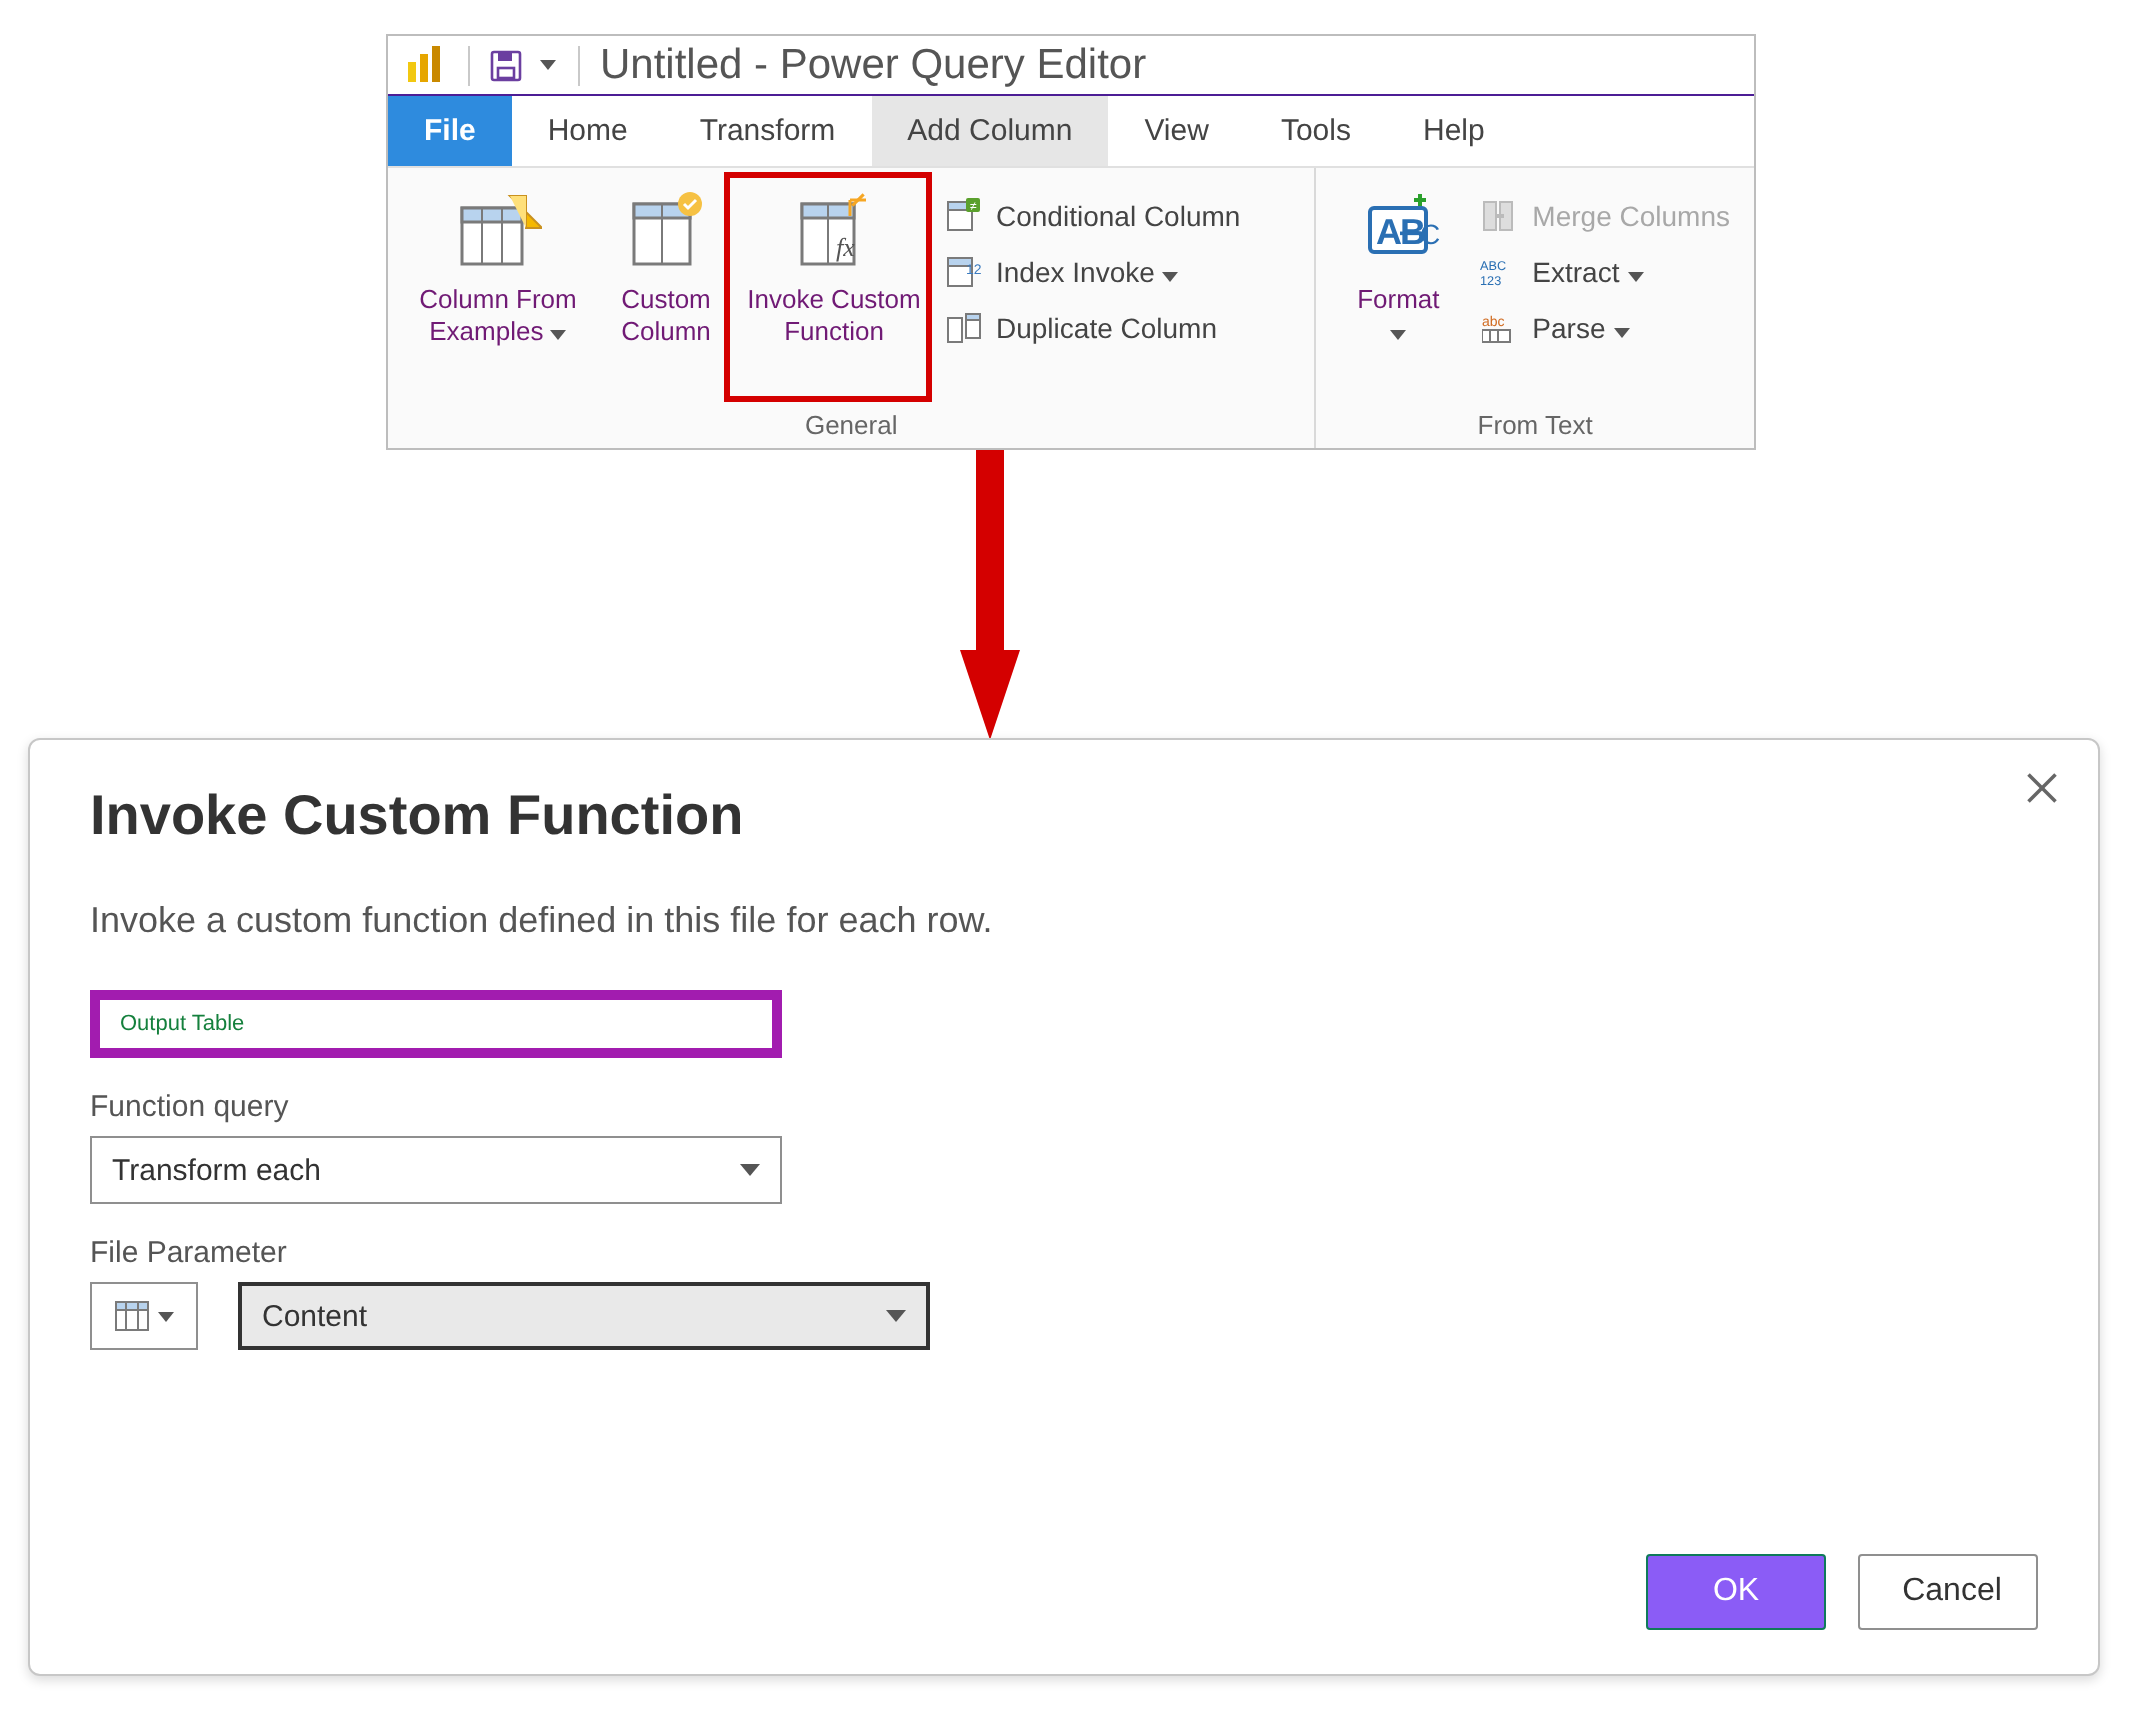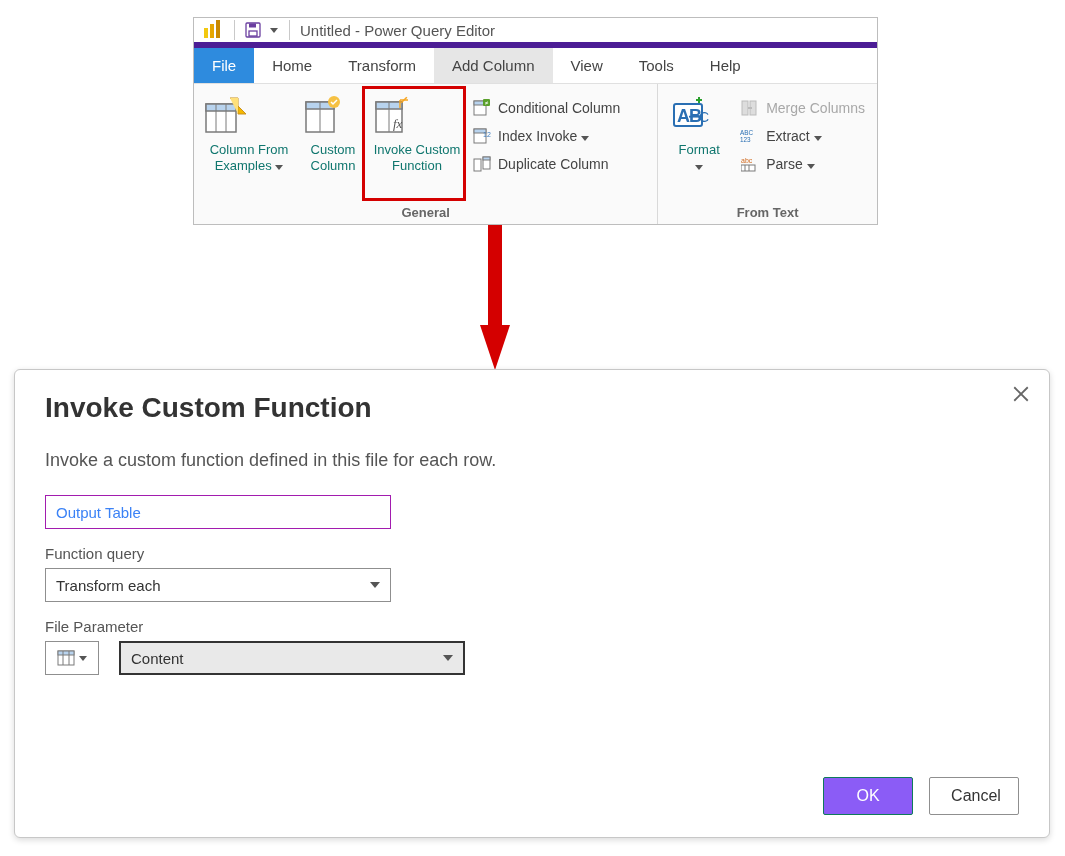--- a/index.html
+++ b/index.html
@@ -14,24 +14,24 @@
   
   .ribbon-window {
     position: absolute;
     left: 193px; top: 17px;
     width: 685px;
     border: 1px solid #bdbdbd;
     background: #fff;
   }
   .titlebar {
     height: 30px;
-    border-bottom: 6px solid #4c1d95;
+    border-bottom: 1px solid #4c1d95;
     display: flex;
     align-items: center;
-    font-size: 15px;
+    font-size: 21px;
     color: #555;
   }
   .titlebar .logo {
     width: 24px; height: 24px; margin: 0 4px 0 6px;
     display: inline-block;
   }
   .titlebar .save-ico {
     width: 16px; height: 16px; margin: 0 4px;
     display:inline-flex; align-items:center; justify-content:center;
   }
@@ -56,43 +56,42 @@
     background:#1d6fa5;
   }
   .tabstrip .tab.file { background:#1d6fa5; color:#fff; }
   .tabstrip .tab.file { background:#117dbb; }
   .tabstrip .tab.file { background:#2b7cd3; }
   .tabstrip .tab.file { background:#1f6db5; }
   .tabstrip .tab.active-tab { background:#e6e6e6; }
   .tabstrip .tab.file { background:#1a7bc7; }
   .tabstrip .tab.file { background:#2b88d8; }
   .tabstrip .tab.file { background:#1976d2; }
-  .tabstrip .tab.file { background:#2b88d8; }
+  .tabstrip .tab.file { background:#2b88d8;font-weight:bold; }
 
   .ribbon-body {
     display:flex;
     height:140px;
     background:#fafafa;
   }
   .group {
     border-right:1px solid #d9d9d9;
     display:flex; flex-direction:column;
     padding:6px 6px 0 6px;
   }
   .group-items { flex:1; display:flex; align-items:flex-start; }
   .group-name {
     text-align:center; font-size:13px; color:#666;
     padding:2px 0 4px;
-    font-weight:bold;
   }
   .bigbtn {
-    display:flex; flex-direction:column; 
+    display:flex; flex-direction:column; align-items:center;
     width:70px; padding:4px 2px;
     font-size:13px; text-align:center; line-height:1.2;
-    cursor:pointer; color:#0f766e;
+    cursor:pointer; color:#701a75;
   }
   .bigbtn .bigico { width:44px; height:44px; margin-bottom:4px; }
   .bigbtn.wide { width:98px; }
 
   .smallcol { display:flex; flex-direction:column; padding:4px 4px 0 4px; }
   .smallbtn {
     display:flex; align-items:center;
     font-size:14px; color:#444;
     padding:4px 2px; cursor:pointer;
     white-space:nowrap;
@@ -132,22 +131,22 @@
     cursor:pointer; color:#666;
   }
   .dialog h1 {
     margin:0 0 26px; font-size:28px; font-weight:600; color:#333;
   }
   .dialog .subtitle {
     font-size:18px; color:#555; margin-bottom:24px;
   }
   .dialog .field-label { font-size:15px; color:#555; margin-bottom:6px; }
   .dialog .textinput {
-    width:346px; height:34px; border:1px solid #a21caf;
-    padding:0 10px; font-size:15px; color:#3b82f6; background:#fff;
+    width:346px; height:34px; border:5px solid #a21caf;
+    padding:0 10px; font-size:11px; color:#15803d; background:#fff;
   }
   .dialog .select {
     width:346px; height:34px; border:1px solid #8f8f8f;
     padding:0 10px; font-size:15px; color:#333; background:#fff;
     display:flex; align-items:center; justify-content:space-between;
     cursor:pointer;
   }
   .dialog .select.param {
     border:2px solid #333; background:#e9e9e9;
   }

